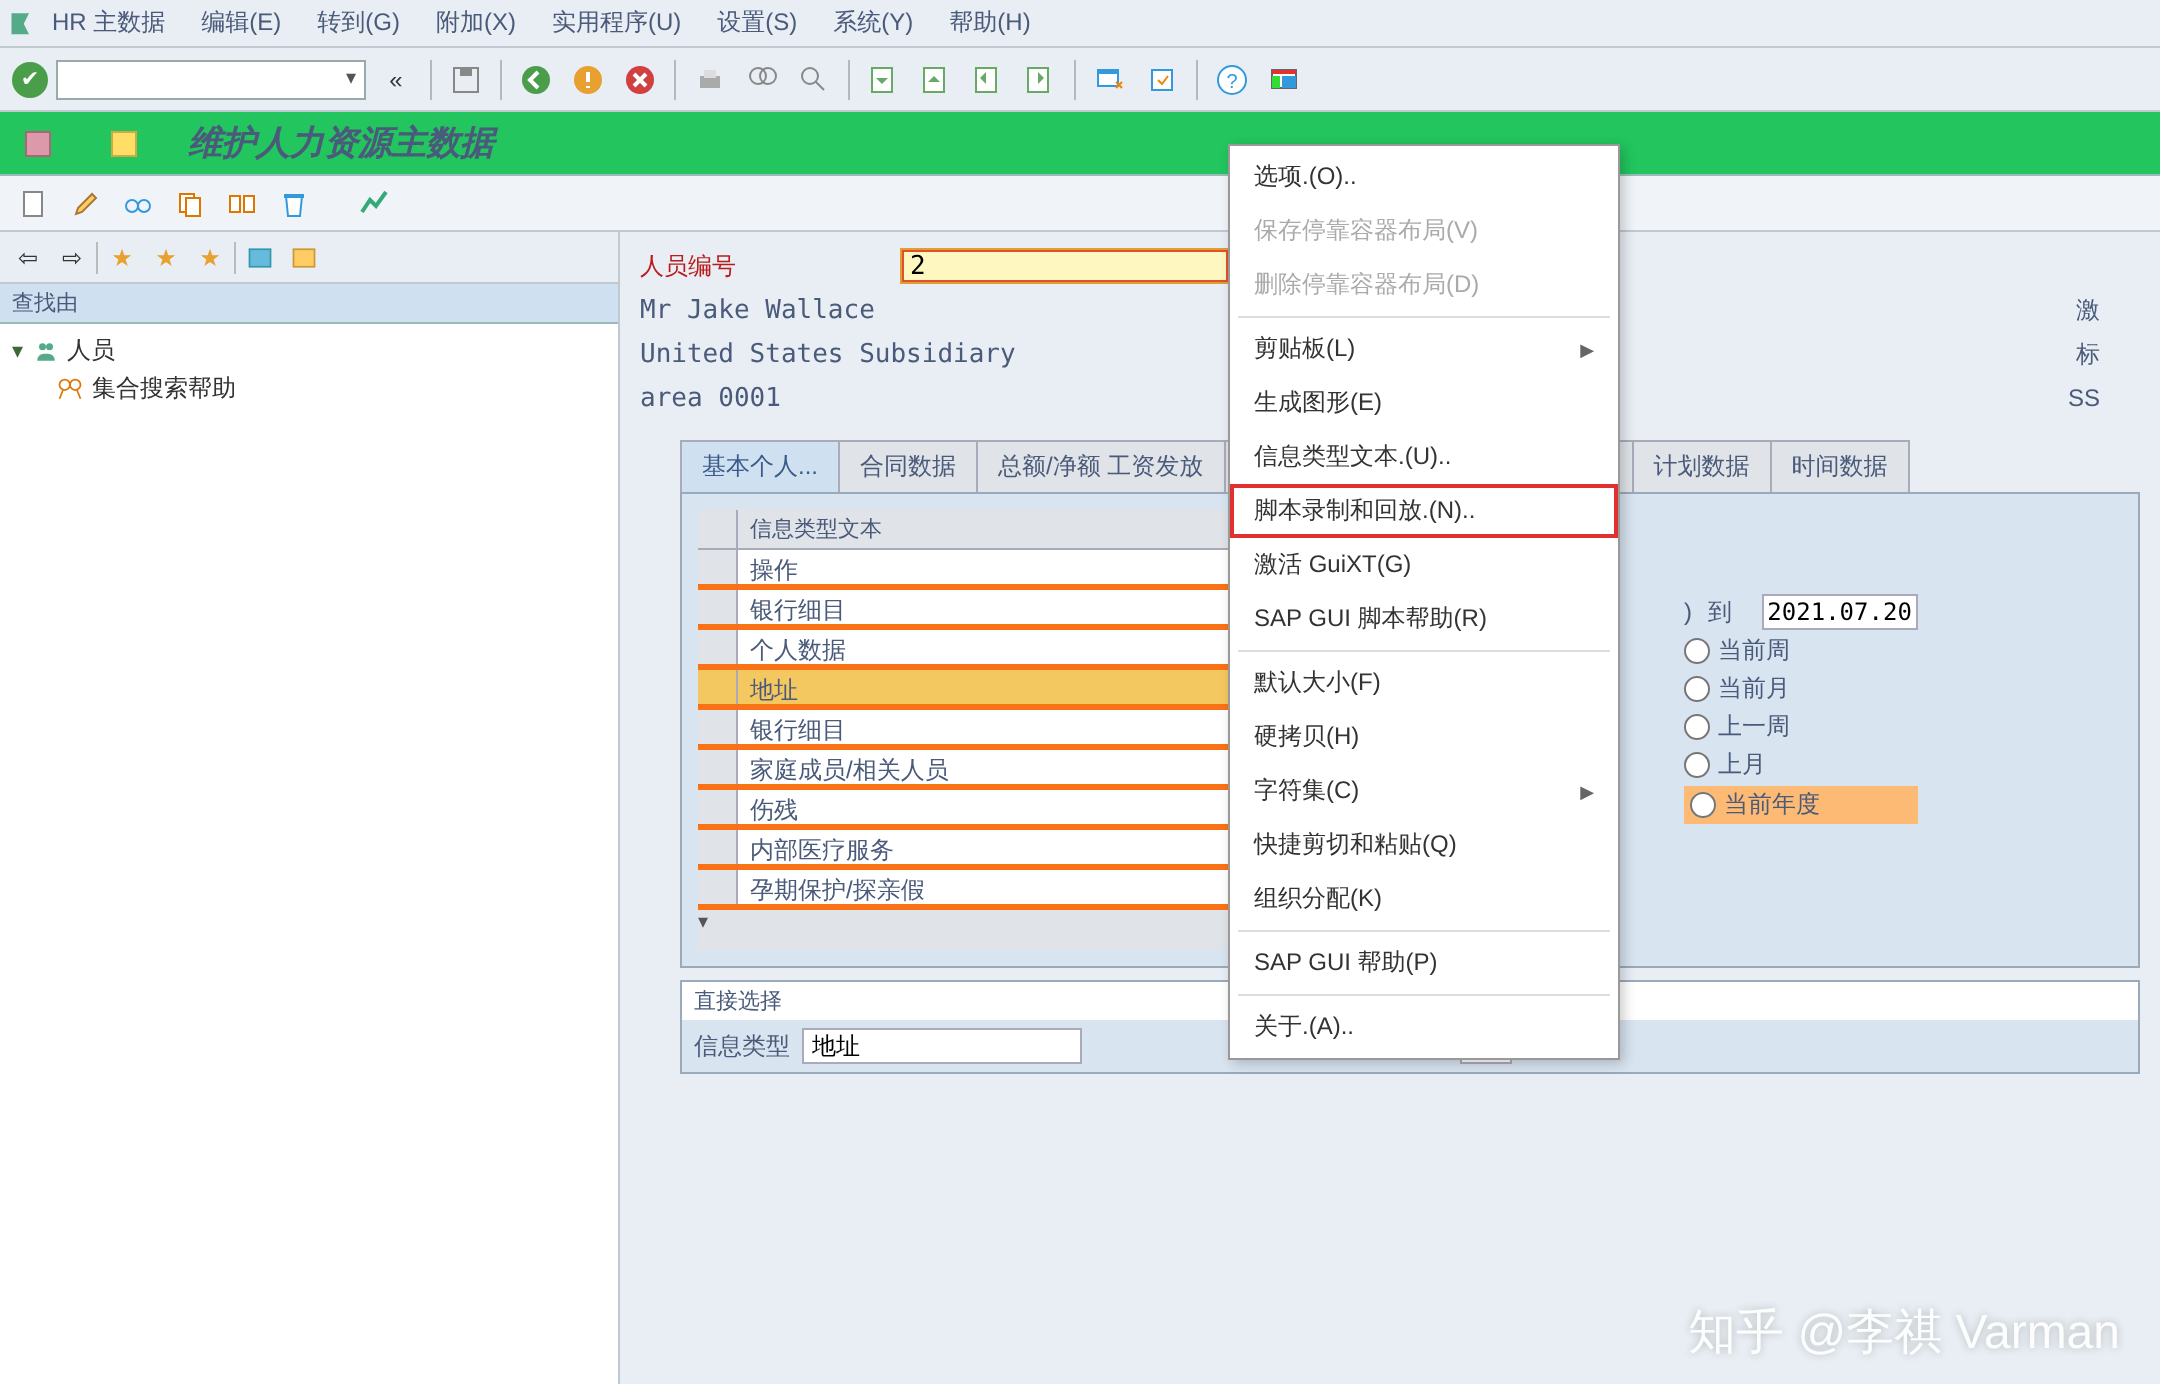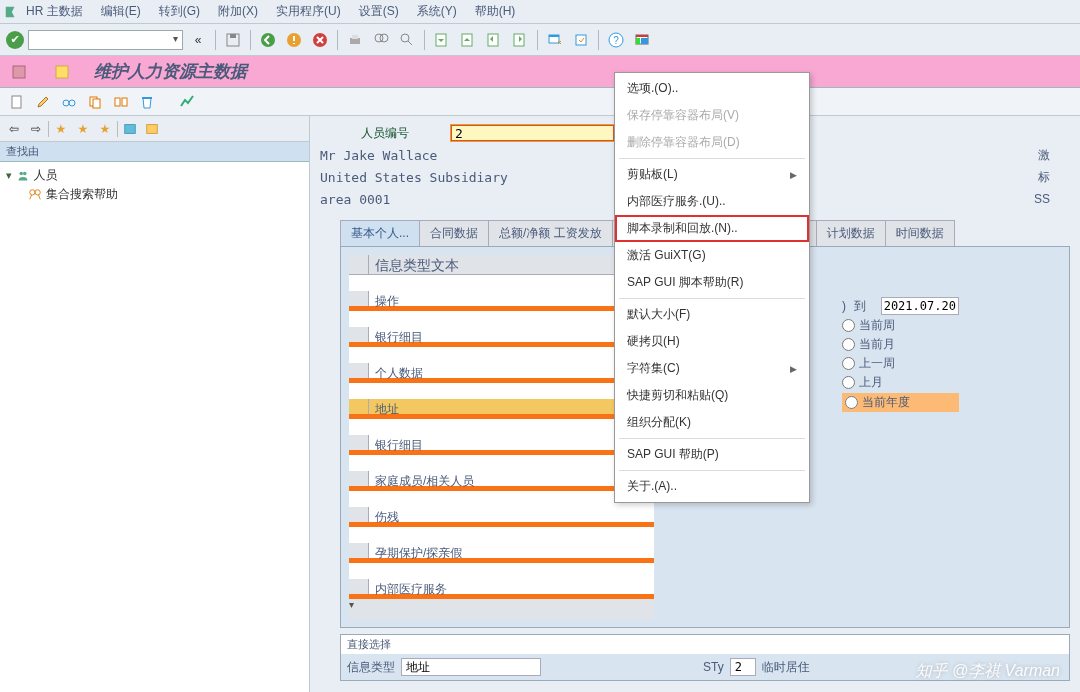--- a/index.html
+++ b/index.html
@@ -10,56 +10,56 @@
 .menu-arrow { position: absolute; left: 4px; top: 4px; width: 14px; height: 14px; }
 
 .toolbar1 { height: 32px; background: #e8eef4; border-bottom: 1px solid #c0c8d0; display: flex; align-items: center; padding-left: 6px; gap: 4px; }
 .toolbar1 .check { width: 18px; height: 18px; background: #4a9e4a; border-radius: 50%; display: flex; align-items: center; justify-content: center; color: #fff; font-size: 11px; }
 .toolbar1 .combo { width: 155px; height: 20px; background: #fff; border: 1px solid #9aa; position: relative; }
 .toolbar1 .combo::after { content: "▾"; position: absolute; right: 4px; top: 2px; font-size: 10px; color: #555; }
 .toolbar1 .sep { width: 1px; height: 20px; background: #b0b8c0; margin: 0 2px; }
 .tb-icn { width: 22px; height: 22px; display: flex; align-items: center; justify-content: center; cursor: pointer; }
 .tb-icn svg { width: 16px; height: 16px; }
 
-.titlebar { height: 32px; background: #f9a8d4; border-bottom: 1px solid #9bb; display: flex; align-items: center; padding-left: 8px; gap: 21px; }
+.titlebar { height: 32px; background: #22c55e; border-bottom: 1px solid #9bb; display: flex; align-items: center; padding-left: 8px; gap: 21px; }
 .titlebar .ttl { font-size: 17px; font-style: italic; font-weight: bold; color: #4a5a7a; }
 
 .toolbar2 { height: 28px; background: #f0f4f8; border-bottom: 1px solid #c0c8d0; display: flex; align-items: center; padding-left: 6px; gap: 4px; }
 .toolbar2 .tb-icn svg { width: 16px; height: 16px; }
 
 .main { display: flex; height: calc(100% - 116px); }
 .sidebar { width: 310px; background: #fff; border-right: 1px solid #c0c8d0; }
 .side-tb { height: 26px; background: #e8eef4; border-bottom: 1px solid #c0c8d0; display: flex; align-items: center; padding-left: 4px; gap: 2px; }
 .side-tb .sicn { width: 20px; height: 20px; display: flex; align-items: center; justify-content: center; }
 .side-lbl { height: 20px; background: #cfe0f0; padding: 2px 6px; font-size: 11px; color: #4a5a7a; border-bottom: 1px solid #9bb; }
 .tree { padding: 4px 0 0 6px; font-size: 12px; }
 .tree-item { display: flex; align-items: center; gap: 4px; padding: 1px 0; }
 .tree-item.child { padding-left: 22px; }
 .tf { color: #3a6a3a; font-size: 11px; }
 .ticn { width: 14px; height: 14px; }
 
 .content { flex: 1; background: #e8eef4; padding: 6px 0 0 0; position: relative; }
 .fields { padding: 0 10px; }
 .frow { display: flex; align-items: center; height: 22px; margin-bottom: 0px; }
-.flbl { width: 130px; color: #14532d; text-align: center; }
+.flbl { width: 130px; color: #b91c1c; }
 .fval { color: #4a5a7a; }
 .input-pn { width: 165px; height: 18px; background: #fff7c0; border: 1px solid #e0a030; padding: 0 4px; font-family: monospace; font-size: 13px; }
 .input-pn.hl { box-shadow: 0 0 0 1px #e05030 inset; }
 
 .tabstrip { display: flex; margin: 10px 0 0 30px; }
 .tab { padding: 4px 10px; background: #e0e4e8; border: 1px solid #aab; border-bottom: none; font-size: 12px; color: #4a5a7a; margin-right: -1px; cursor: pointer; }
 .tab.active { background: #cfe0f0; color: #3a5a8a; }
 
 .panel { margin: 0 10px 0 30px; background: #d8e4f0; border: 1px solid #9ab; padding: 0; }
 .grid { background: #fff; }
 .grid-hdr { display: flex; background: #e0e4e8; border-bottom: 1px solid #aab; height: 20px; }
 .grid-hdr .gc1 { width: 20px; border-right: 1px solid #aab; }
-.grid-hdr .gc2 { flex: 1; padding: 2px 6px; border-right: 1px solid #aab; font-size: 14px; color: #4a5a7a; }
+.grid-hdr .gc2 { flex: 1; padding: 2px 6px; border-right: 1px solid #aab; font-size: 11px; color: #4a5a7a; }
 .grid-hdr .gc3 { width: 30px; padding: 2px 2px; font-size: 11px; color: #4a5a7a; }
-.grid-row { display: flex; height: 20px; border-bottom: 5px solid #f97316; margin-top: 16px; }
+.grid-row { display: flex; height: 20px; border-bottom: 3px solid #f97316; }
 .grid-row .gc1 { width: 20px; background: #e0e4e8; border-right: 1px solid #aab; }
 .grid-row .gc2 { flex: 1; padding: 2px 6px; font-size: 12px; color: #4a5a7a; }
 .grid-row .gc3 { width: 30px; display: flex; align-items: center; justify-content: center; }
 .grid-row.sel { background: #f4c860; }
 .grid-row.sel .gc1 { background: #f4c860; }
 .chk { color: #3a9a3a; font-size: 12px; }
 .scroll-dn { height: 20px; background: #e0e4e8; display: flex; justify-content: flex-end; padding-right: 300px; }
 .scroll-dn span { font-size: 10px; color: #555; }
 .radio-row { display: flex; align-items: center; gap: 4px; margin: 2px 0; font-size: 12px; color: #4a5a7a; }
 .radio-row input { margin: 0; }
@@ -71,21 +71,21 @@
 .ds-row .lbl { font-size: 12px; color: #4a5a7a; }
 .ds-inp { height: 18px; border: 1px solid #aab; background: #fff; padding: 0 4px; font-size: 12px; font-family: monospace; }
 
 .ctx-menu { position: absolute; left: 614px; top: 72px; width: 196px; background: #fff; border: 1px solid #999; box-shadow: 2px 2px 6px rgba(0,0,0,0.2); z-index: 100; padding: 2px 0; }
 .ctx-item { padding: 5px 12px; font-size: 12px; color: #333; cursor: pointer; display: flex; justify-content: space-between; align-items: center; }
 .ctx-item.disabled { color: #aaa; cursor: default; }
 .ctx-item.hl { border: 2px solid #e03030; padding: 3px 10px; }
 .ctx-item .arr { font-size: 9px; color: #666; }
 .ctx-sep { height: 1px; background: #ddd; margin: 2px 4px; }
 
-.watermark { position: absolute; right: 20px; bottom: 10px; font-size: 16px; color: #fff; opacity: 0.9; font-style: italic; text-shadow: 0 0 4px rgba(120,120,120,0.5); pointer-events: none; }
+.watermark { position: absolute; right: 20px; bottom: 10px; font-size: 24px; color: #fff; opacity: 0.9; text-shadow: 0 0 4px rgba(120,120,120,0.5); pointer-events: none; }
 </style>
 </head>
 <body>
 
 <div class="menubar">
   <svg class="menu-arrow" viewBox="0 0 16 16">
       <path d="M2 3h10l-3 6 3 6H2z" fill="#5a8"></path>
     </svg>
   <span>HR 主数据</span>
   <span>编辑(E)</span>
@@ -380,26 +380,26 @@
               <div class="gc2">家庭成员/相关人员</div>
               <div class="gc3"></div>
             </div>
             <div class="grid-row">
               <div class="gc1"></div>
               <div class="gc2">伤残</div>
               <div class="gc3"></div>
             </div>
             <div class="grid-row">
               <div class="gc1"></div>
+              <div class="gc2">内部医疗服务</div>
+              <div class="gc3"></div>
+            </div>
+            <div class="grid-row">
+              <div class="gc1"></div>
               <div class="gc2">孕期保护/探亲假</div>
-              <div class="gc3"></div>
-            </div>
-            <div class="grid-row">
-              <div class="gc1"></div>
-              <div class="gc2">内部医疗服务</div>
               <div class="gc3"></div>
             </div>
           </div>
         <div class="scroll-dn">
             <span>▾</span>
           </div>
       </div>
 
       <div style="float:left;margin:48px 0 0 180px">
         <div class="radio-row"><span style="color:#4a5a7a;margin-right:4px">)</span><span>到</span>&nbsp;&nbsp;<input class="date-inp" value="2021.07.20" style=""></div>
@@ -450,21 +450,24 @@
     </div>
     <div class="ctx-item disabled">
       <span>删除停靠容器布局(D)</span>
     </div>
     <div class="ctx-sep"></div>
     <div class="ctx-item">
       <span>剪贴板(L)</span>
       <span class="arr">▶</span>
     </div>
     <div class="ctx-item">
-      <span>内部医疗服务.(U)..</span>
+      <span>生成图形(E)</span>
+    </div>
+    <div class="ctx-item">
+      <span>信息类型文本.(U)..</span>
     </div>
     <div class="ctx-item hl">
       <span>脚本录制和回放.(N)..</span>
     </div>
     <div class="ctx-item">
       <span>激活 GuiXT(G)</span>
     </div>
     <div class="ctx-item">
       <span>SAP GUI 脚本帮助(R)</span>
     </div>

